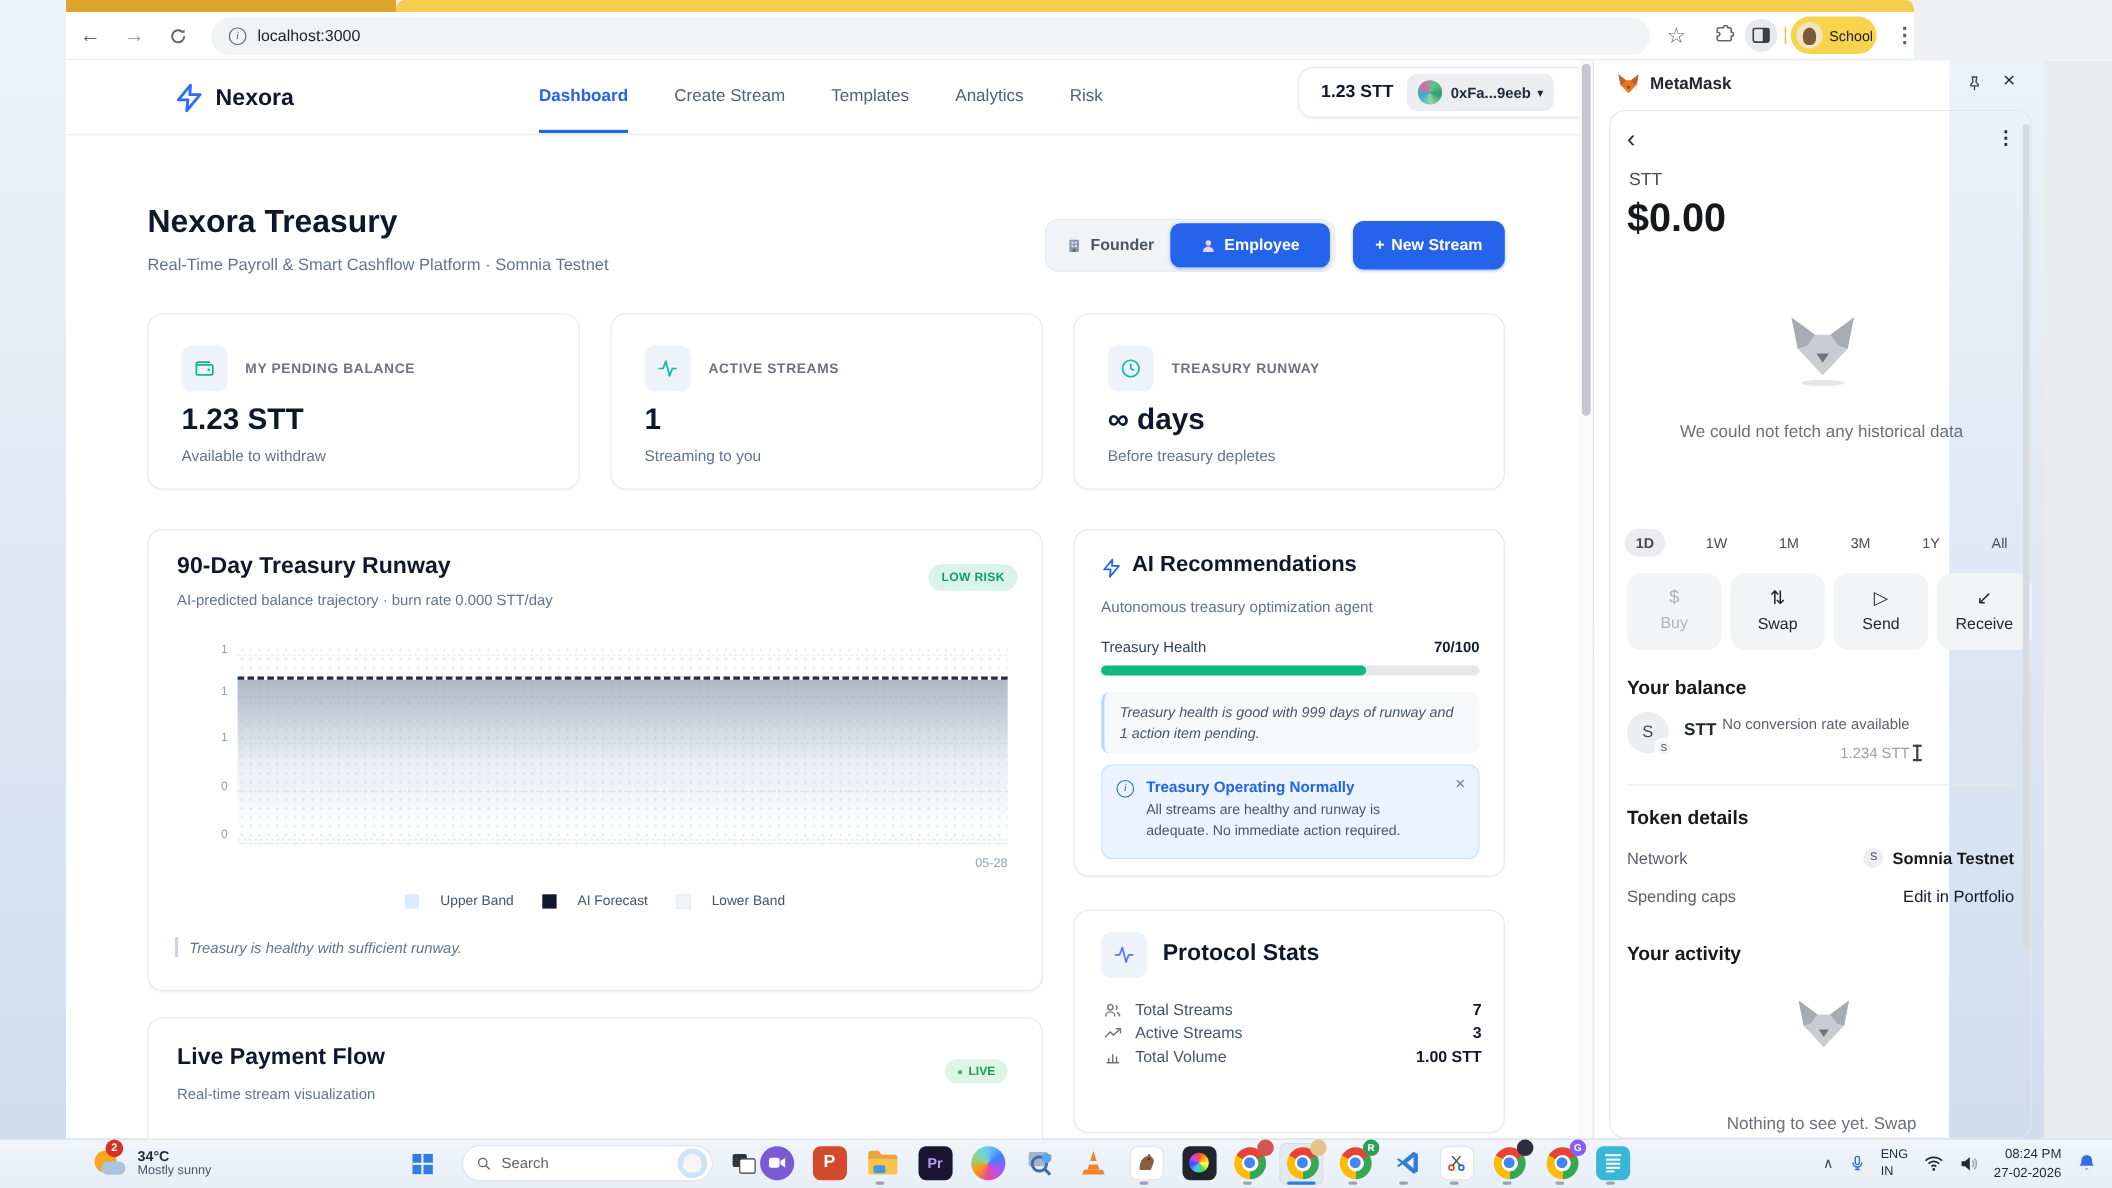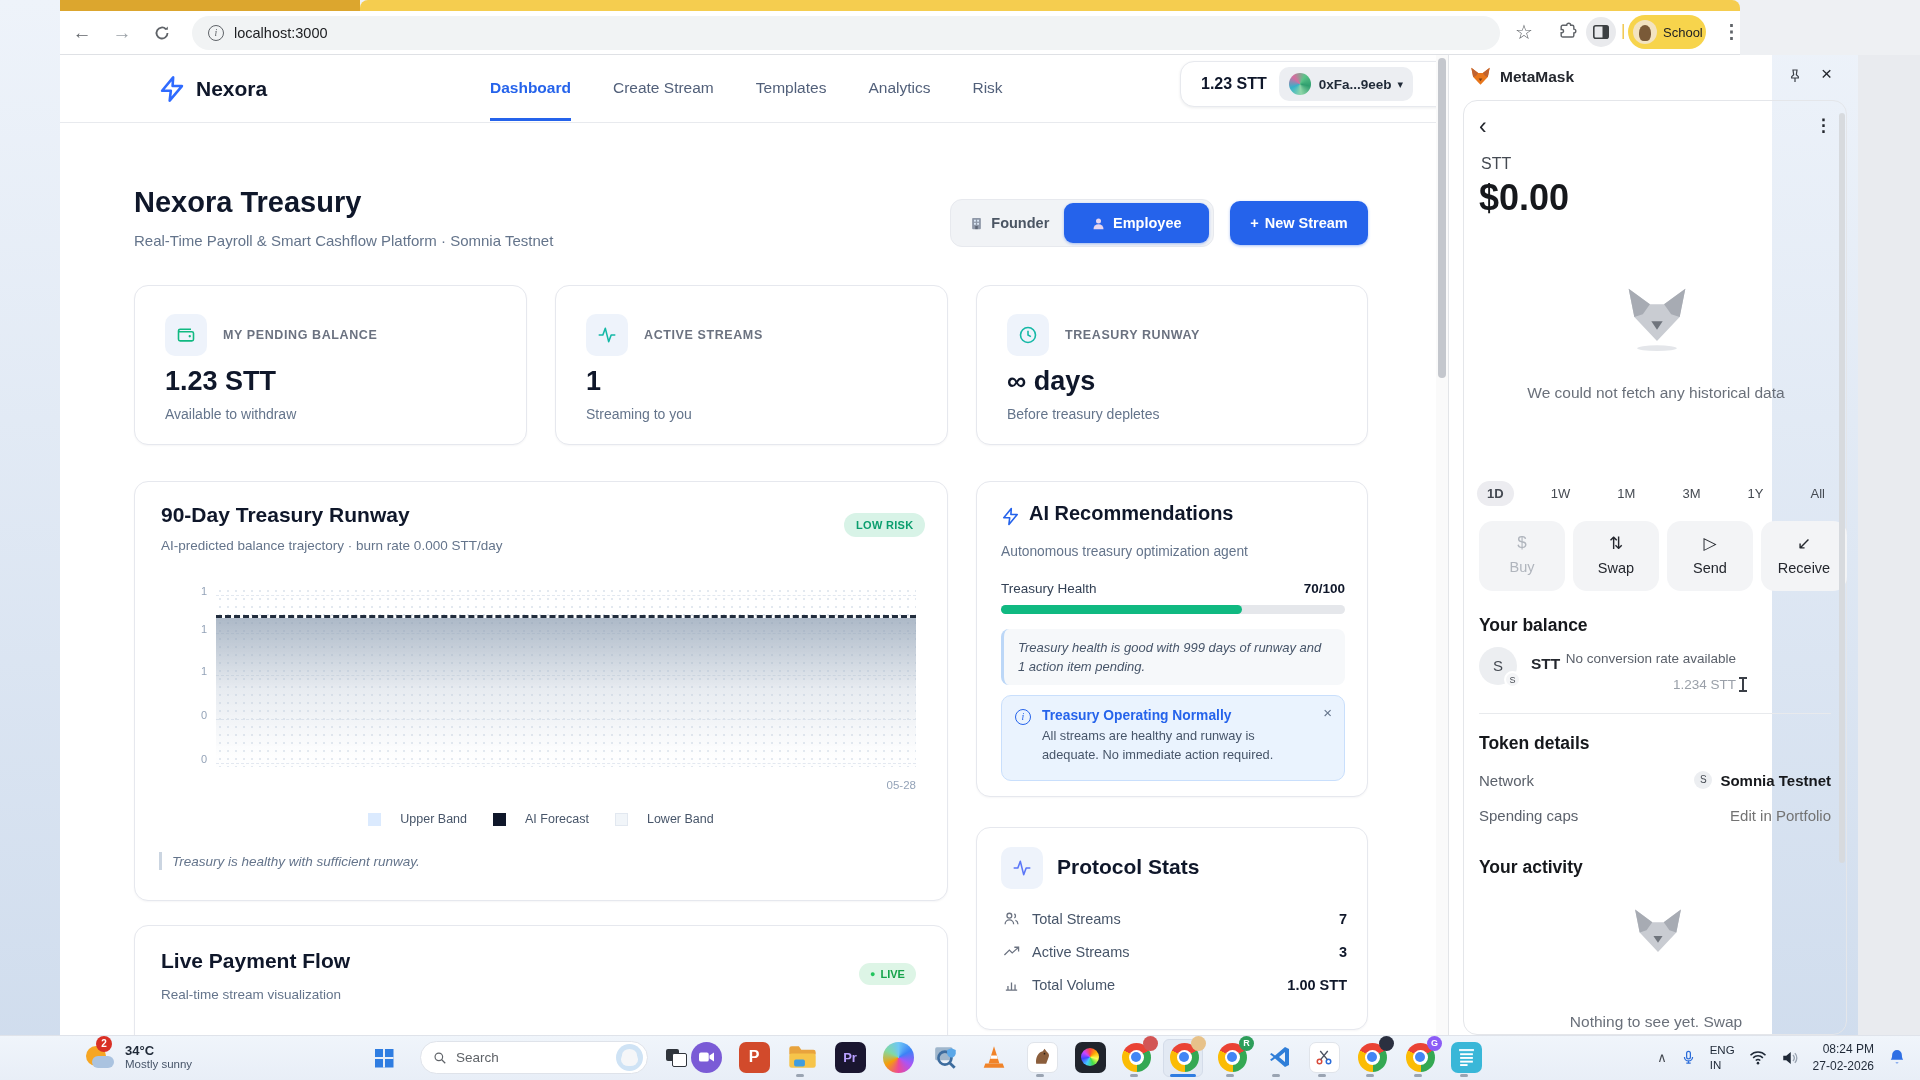--- a/index.html
+++ b/index.html
@@ -121,21 +121,21 @@
   .norate { position:absolute; right:36px; top:596px; font-size:13.5px; color:#5b616b; }
   .amt { position:absolute; right:36px; top:622px; font-size:13.5px; color:#9aa0a9; }
   .ibeam { position:absolute; right:28px; top:622px; width:2px; height:15px; background:#3a3f47; }
   .ibeam::before,.ibeam::after { content:""; position:absolute; left:-3px; width:8px; height:2px; background:#3a3f47; }
   .ibeam::after { bottom:0; }
   .mmdiv { position:absolute; left:30px; top:658px; width:352px; height:1px; background:#e8eaed; }
   .mmrow { position:absolute; left:30px; width:352px; display:flex; align-items:center; }
   .mml { font-size:15px; color:#5b616b; }
   .mmv { margin-left:auto; font-size:15px; font-weight:bold; color:#16181c; display:flex; align-items:center; gap:8px; }
   .scirc { width:18px; height:18px; border-radius:50%; background:#eceef1; color:#454a52; font-size:10px; text-align:center; line-height:18px; font-weight:normal; }
-  .mmlink { margin-left:auto; font-size:15px; color:#737373; font-weight:500; }
+  .mmlink { margin-left:auto; font-size:15px; color:#0f172a; font-weight:500; }
   .mm-empty { position:absolute; left:52px; top:958px; width:310px; text-align:center; font-size:15.5px; color:#6a707a; }
   .mm-scroll { position:absolute; left:390px; top:58px; width:6px; height:750px; background:#d7dade; border-radius:3px; }
 
   .deskright { left:1858px; top:55px; width:62px; height:980px; background:#e9ebef; }
 
   
   .taskbar { left:0; top:1035px; width:1920px; height:45px; background:linear-gradient(180deg,#f0f5fb,#e8eef7); border-top:1px solid #dfe3ea; }
   .weather { position:absolute; left:84px; top:4px; display:flex; gap:9px; align-items:center; }
   .wicon { position:relative; width:32px; height:32px; }
   .wsun { position:absolute; left:2px; top:6px; width:20px; height:20px; border-radius:50%; background:#f6a623; }
@@ -366,21 +366,21 @@
     </div>
   </div>
 
   <div class="card" style="left:976px;top:827px;width:392px;height:203px;border-radius:14px;">
     <div class="icsq" style="left:24px;top:19px;">
       <svg width="20" height="20" viewBox="0 0 24 24">
           <polyline points="2,12 7,12 10,4 14,20 17,12 22,12" fill="none" stroke="#5b76f7" stroke-width="1.9" stroke-linejoin="round"></polyline>
         </svg>
     </div>
     <div class="cardtitle" style="left:80px;top:27px;">Protocol Stats</div>
-    <div class="abs" style="left:26px;top:82px;display:flex;flex-direction:column;gap:16px;">
+    <div class="abs" style="left:26px;top:82px;display:flex;flex-direction:column;gap:4px;">
       <div class="prow">
         <svg width="17" height="17" viewBox="0 0 24 24">
             <circle cx="9" cy="8" r="3.4" fill="none" stroke="#6b7280" stroke-width="1.8"></circle>
             <path d="M3 20 a6 6 0 0 1 12 0" fill="none" stroke="#6b7280" stroke-width="1.8"></path>
             <path d="M16 5.5 a3.4 3.4 0 0 1 0 5.8 M17.5 14.5 a6 6 0 0 1 3.5 5.5" fill="none" stroke="#6b7280" stroke-width="1.8"></path>
           </svg>
         <div class="prlabel">Total Streams</div>
         <div class="prvalue">7</div>
       </div>
       <div class="prow">

